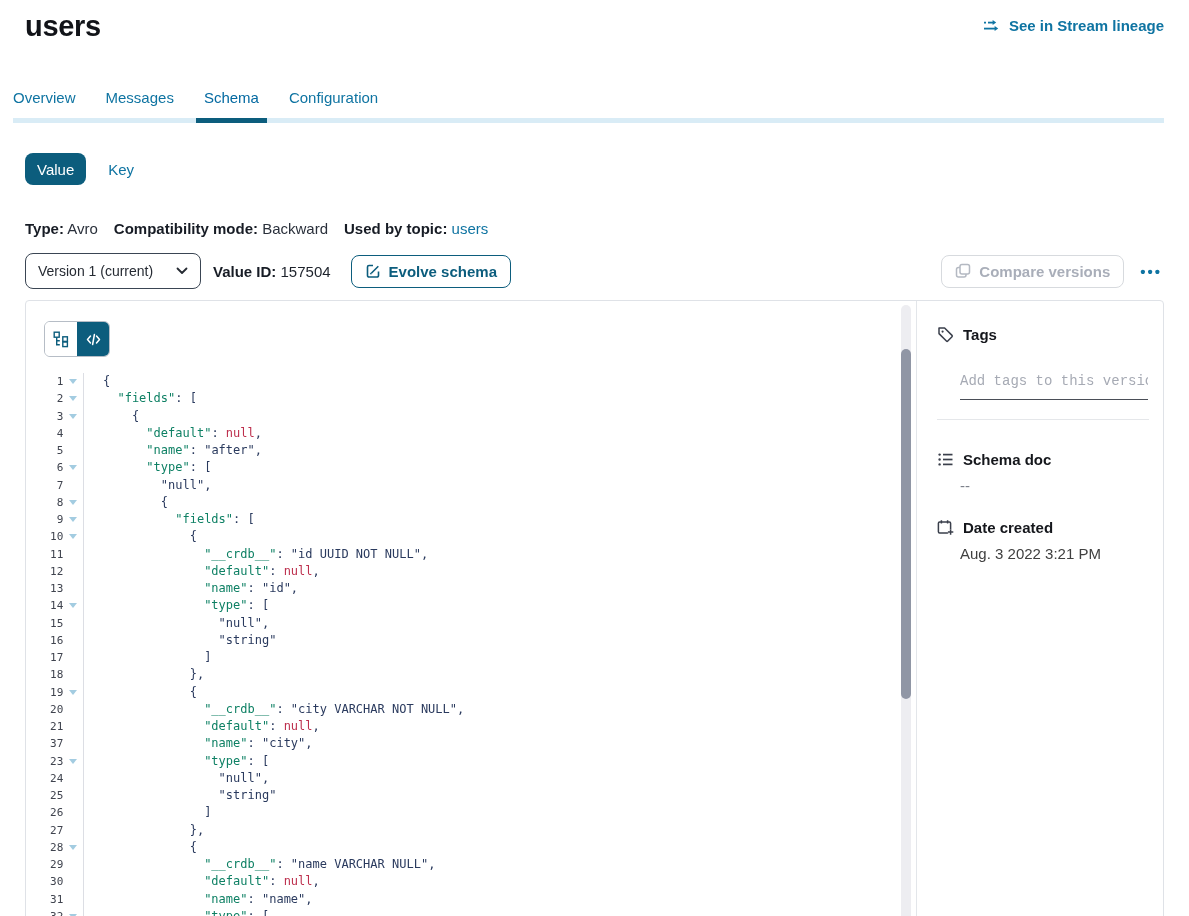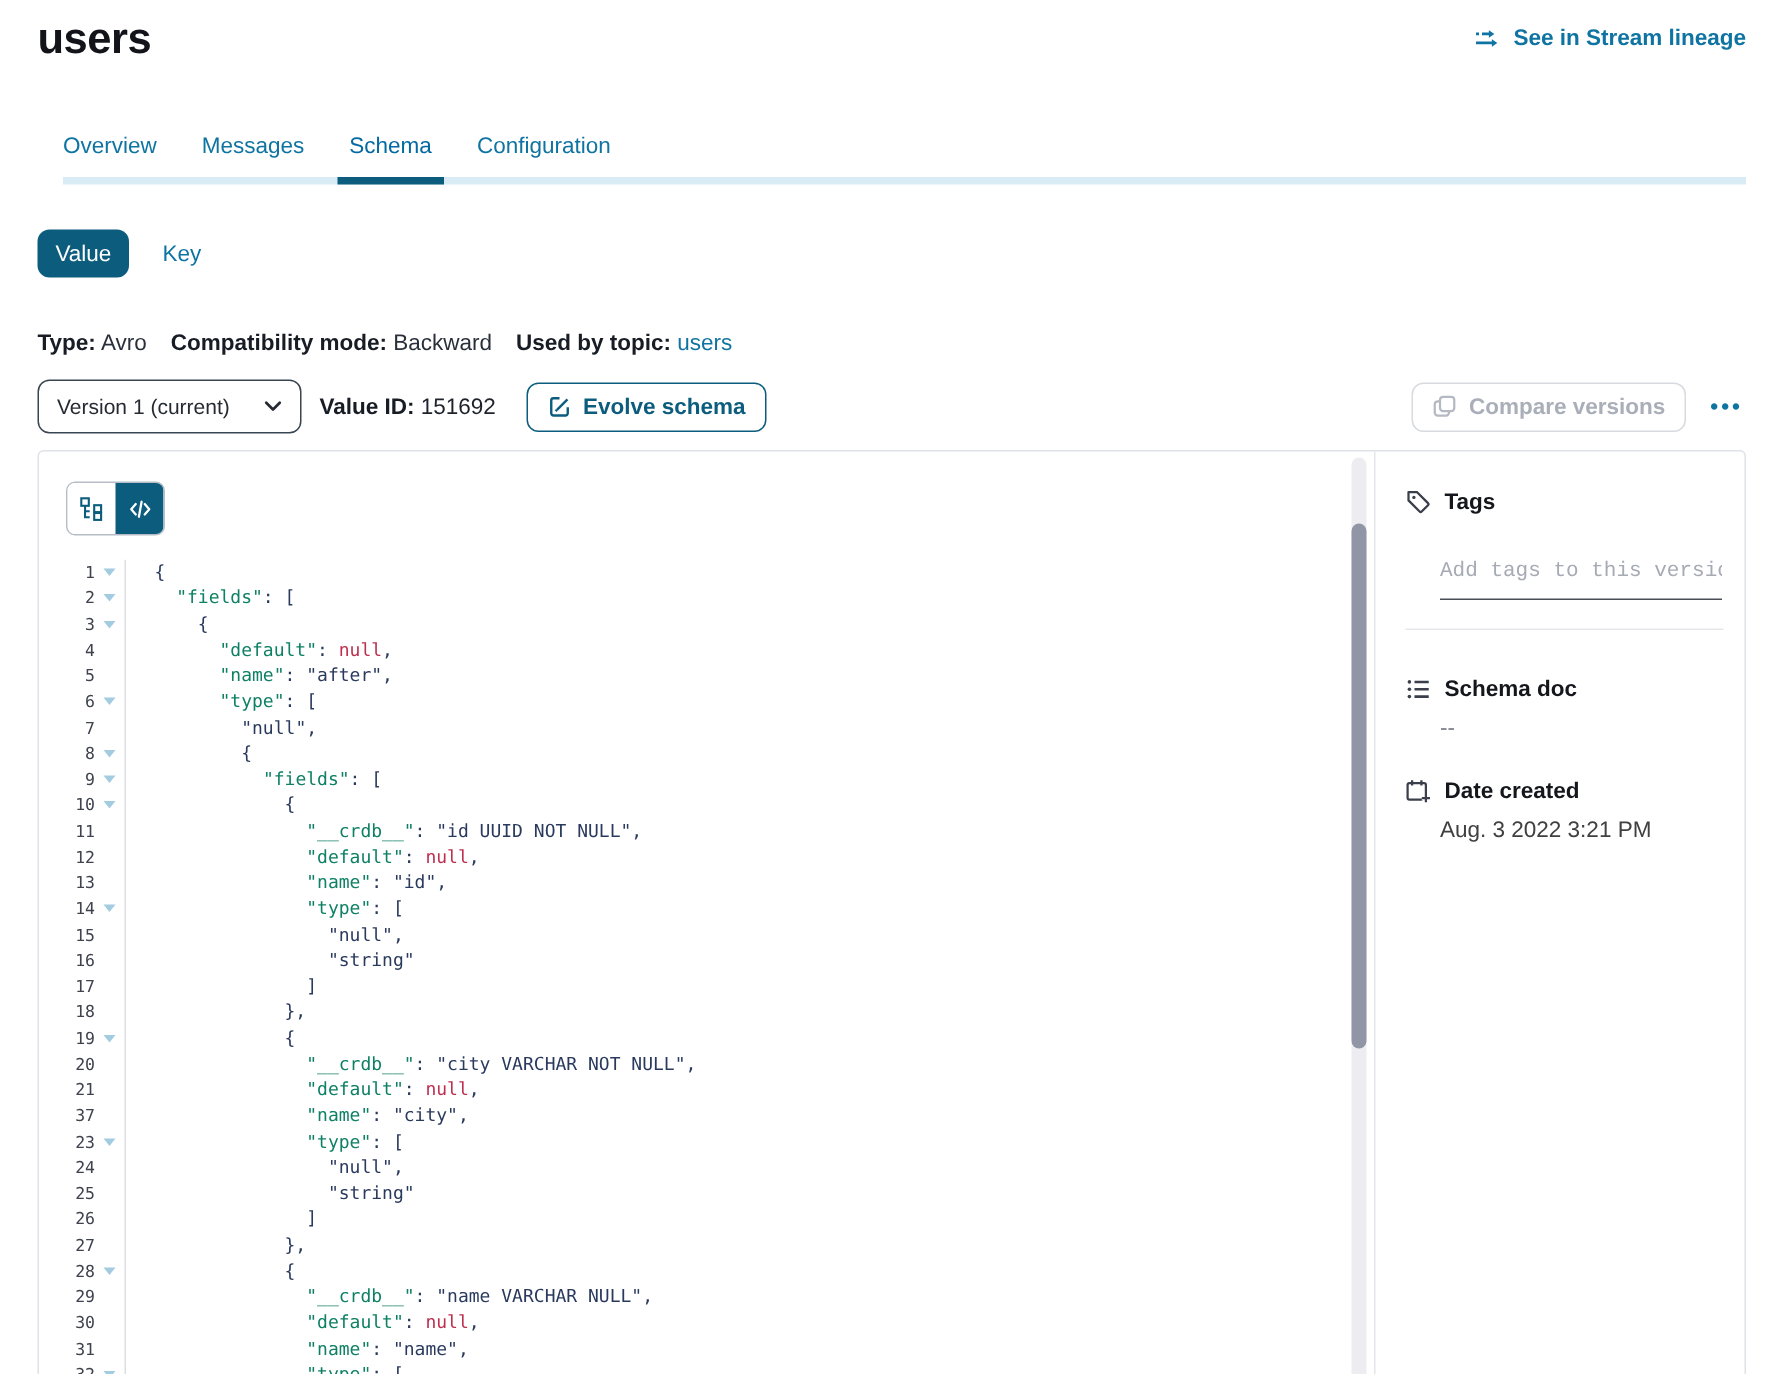--- a/index.html
+++ b/index.html
@@ -6,21 +6,21 @@
   html,body { width:1189px; height:916px; }
   body {
     position:relative; background:#ffffff; overflow:hidden;
     font-family:"Liberation Sans", sans-serif; color:#1d222b;
   }
   
   .header { position:absolute; top:10px; left:25px; right:25px; display:flex; justify-content:space-between; align-items:flex-start; }
   .page-title { font-size:29px; font-weight:700; color:#121419; letter-spacing:-.3px; }
   .lineage-link { margin-top:7px; display:flex; align-items:center; gap:7px; color:#0f74a2; font-size:15px; font-weight:600; cursor:pointer; }
   
-  .tabbar { position:absolute; top:89px; left:42px; right:25px;text-align:center; }
+  .tabbar { position:absolute; top:89px; left:13px; right:25px;text-align:center; }
   .tabs { display:flex; gap:30px; }
   .tab { position:relative; font-size:15px; color:#0f74a2; padding-bottom:17px; cursor:pointer; }
   .tab.active { color:#0369a1; }
   .tab-track { position:absolute; left:0; right:0; bottom:0; height:5px; background:#d9ecf6; }
   .tab .ind { display:none; }
   .tab.active .ind { display:block; position:absolute; left:-8px; right:-8px; bottom:0; height:5px; background:#0c5d7d; z-index:1; }
   
   .seg-row { position:absolute; top:153px; left:25px; display:flex; align-items:center; }
   .seg-value { height:32px; padding:0 12px; background:#0c5d7d; color:#fff; border:none; border-radius:8px; font-size:15px; font-family:inherit; cursor:pointer; }
   .seg-key { margin-left:22px; background:none; border:none; color:#0f74a2; font-size:15px; font-family:inherit; cursor:pointer; }
@@ -114,21 +114,21 @@
 
 <div class="version-row">
   <div class="version-select">
     <span>Version 1 (current)</span>
     <span style="display:flex;">
       <svg width="12" height="8" viewBox="0 0 12 8" fill="none">
           <path d="M1.5 1.5L6 6l4.5-4.5" stroke="#262b33" stroke-width="1.8" stroke-linecap="round" stroke-linejoin="round"></path>
         </svg>
     </span>
   </div>
-  <span class="schema-id"><b>Value ID:</b> <span>151692</span></span>
+  <span class="schema-id"><b>Value ID:</b> <span>157504</span></span>
 
   <button class="btn btn-evolve">
     <span style="display:flex;">
       <svg width="16" height="16" viewBox="0 0 16 16" fill="none">
         <path d="M13.5 8.5v4a1.5 1.5 0 0 1-1.5 1.5H4a1.5 1.5 0 0 1-1.5-1.5V4A1.5 1.5 0 0 1 4 2.5h4" stroke="#0c5d7d" stroke-width="1.6"></path>
         <path d="M6.3 10.2l7-7" stroke="#0c5d7d" stroke-width="1.6"></path>
         <path d="M6.3 10.2l-.9.9" stroke="#0c5d7d" stroke-width="1.6"></path>
       </svg>
     </span>
     <span>Evolve schema</span>

